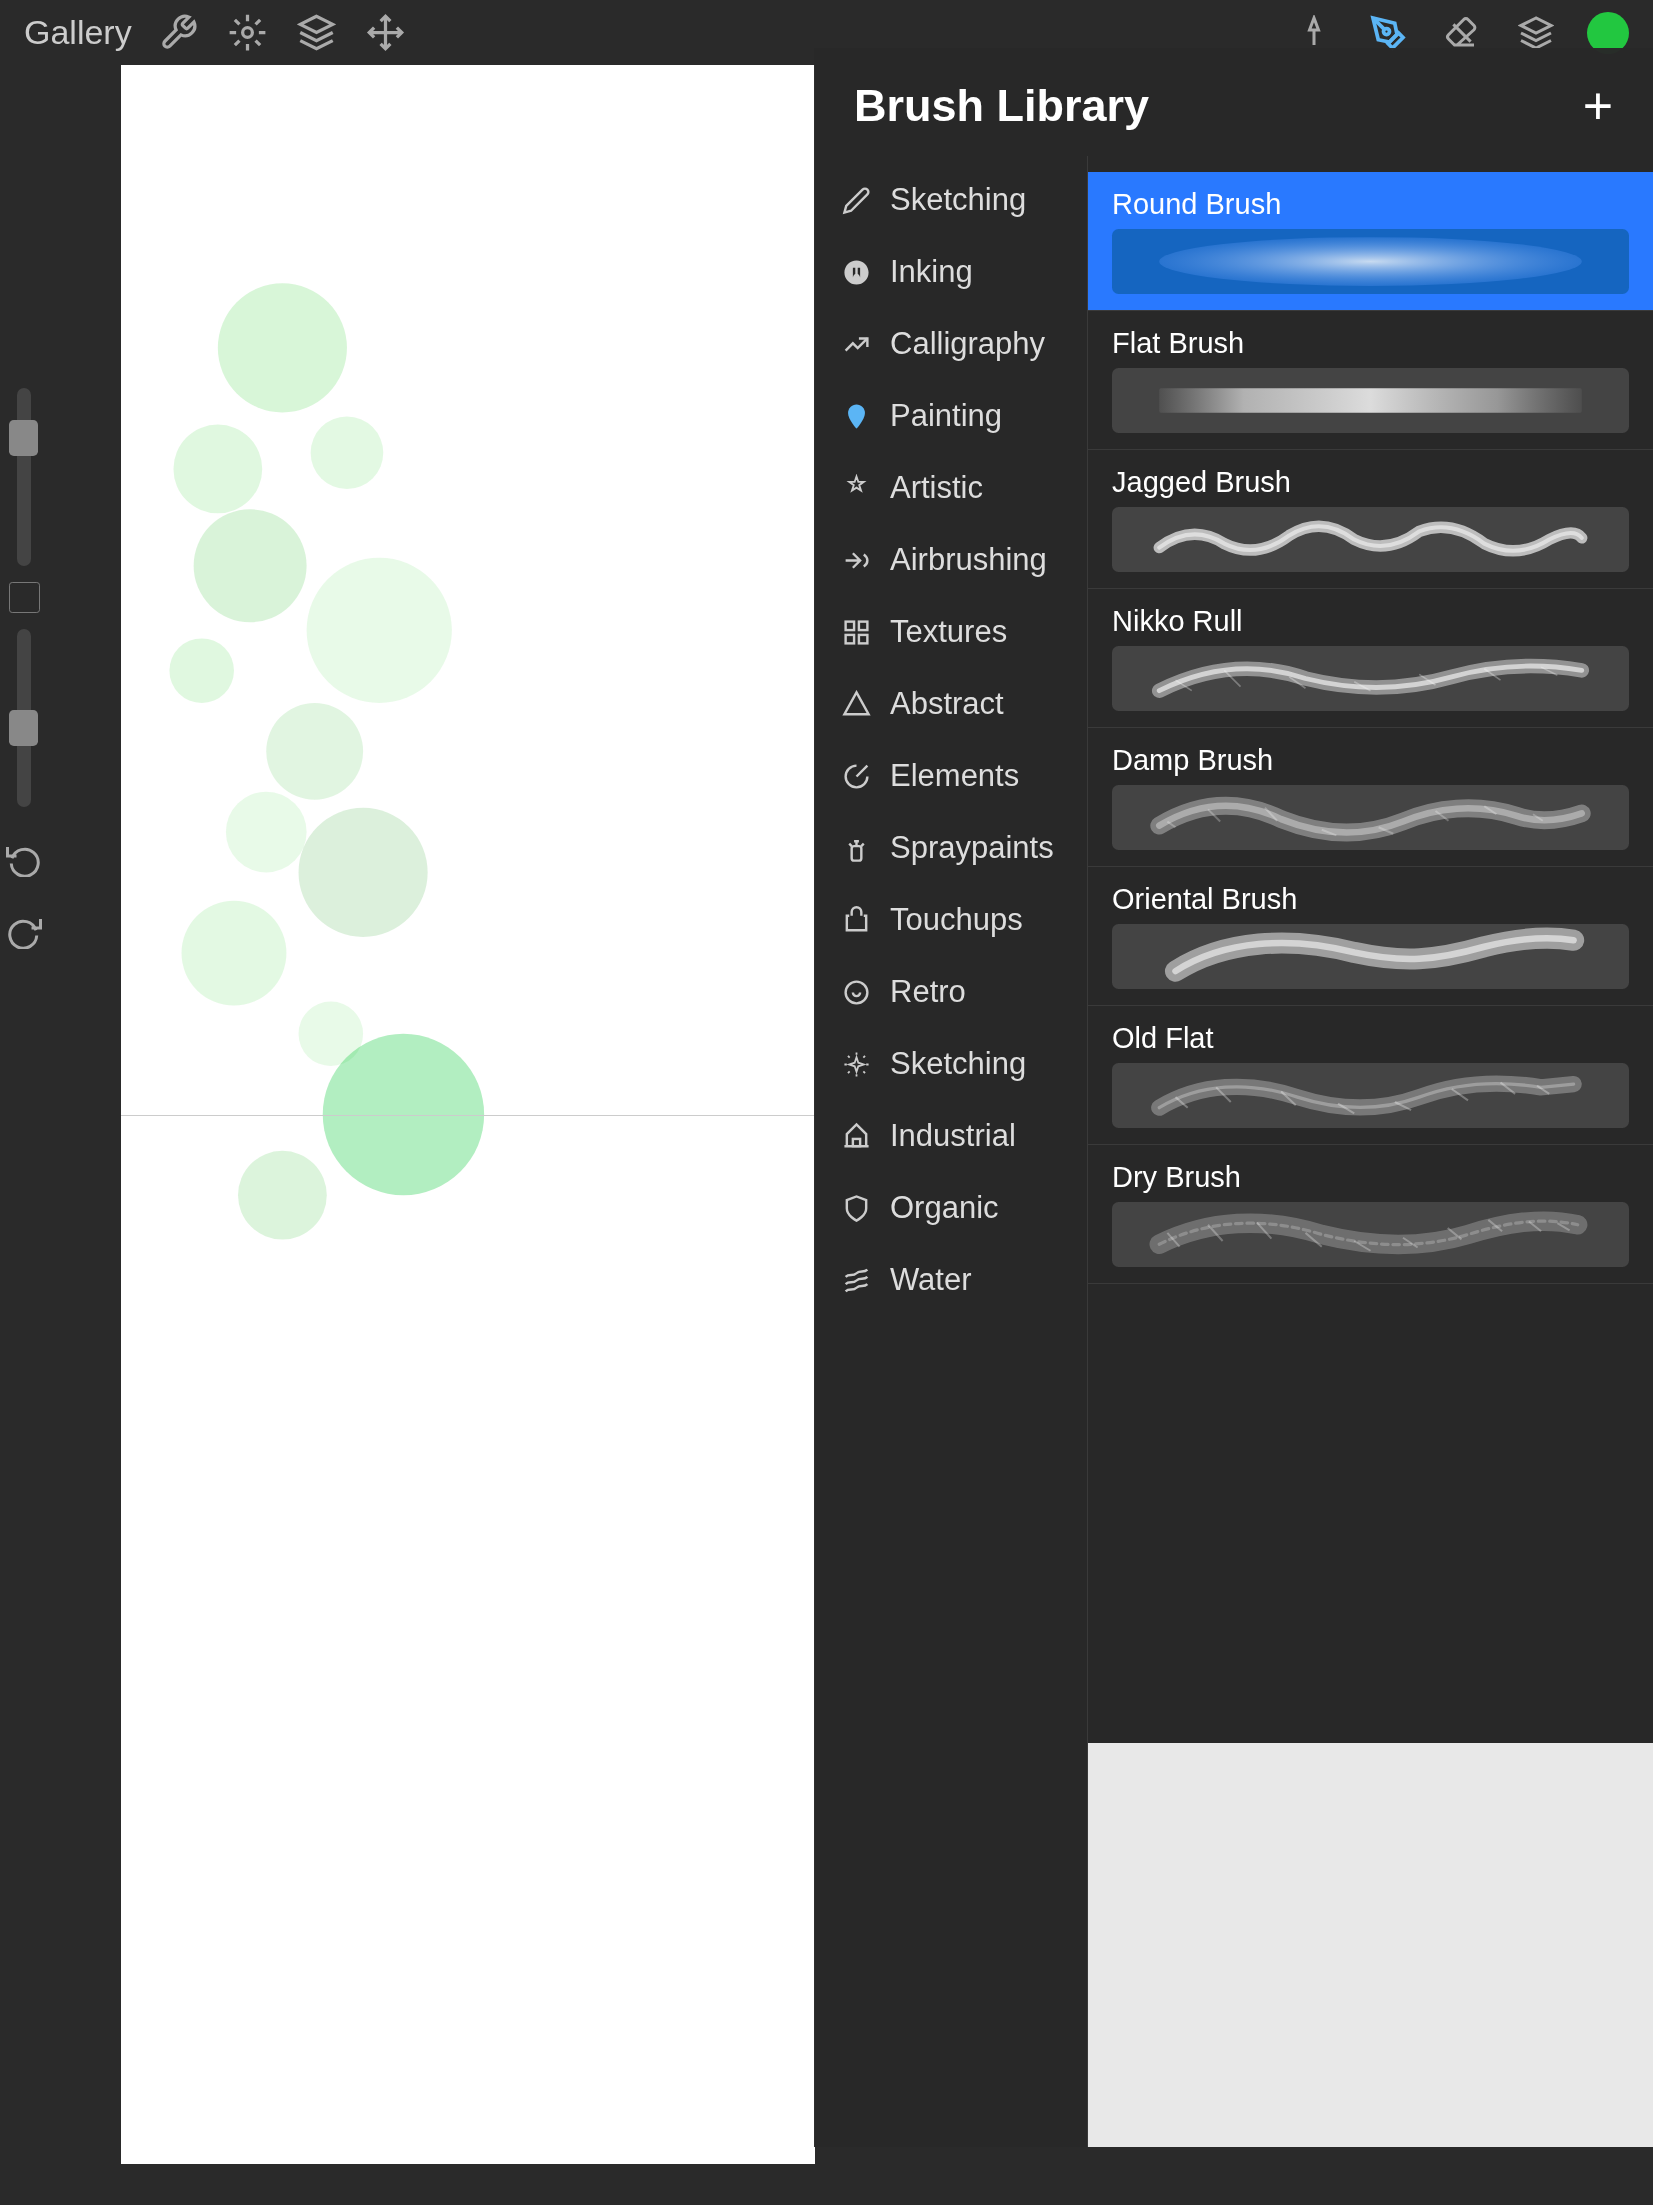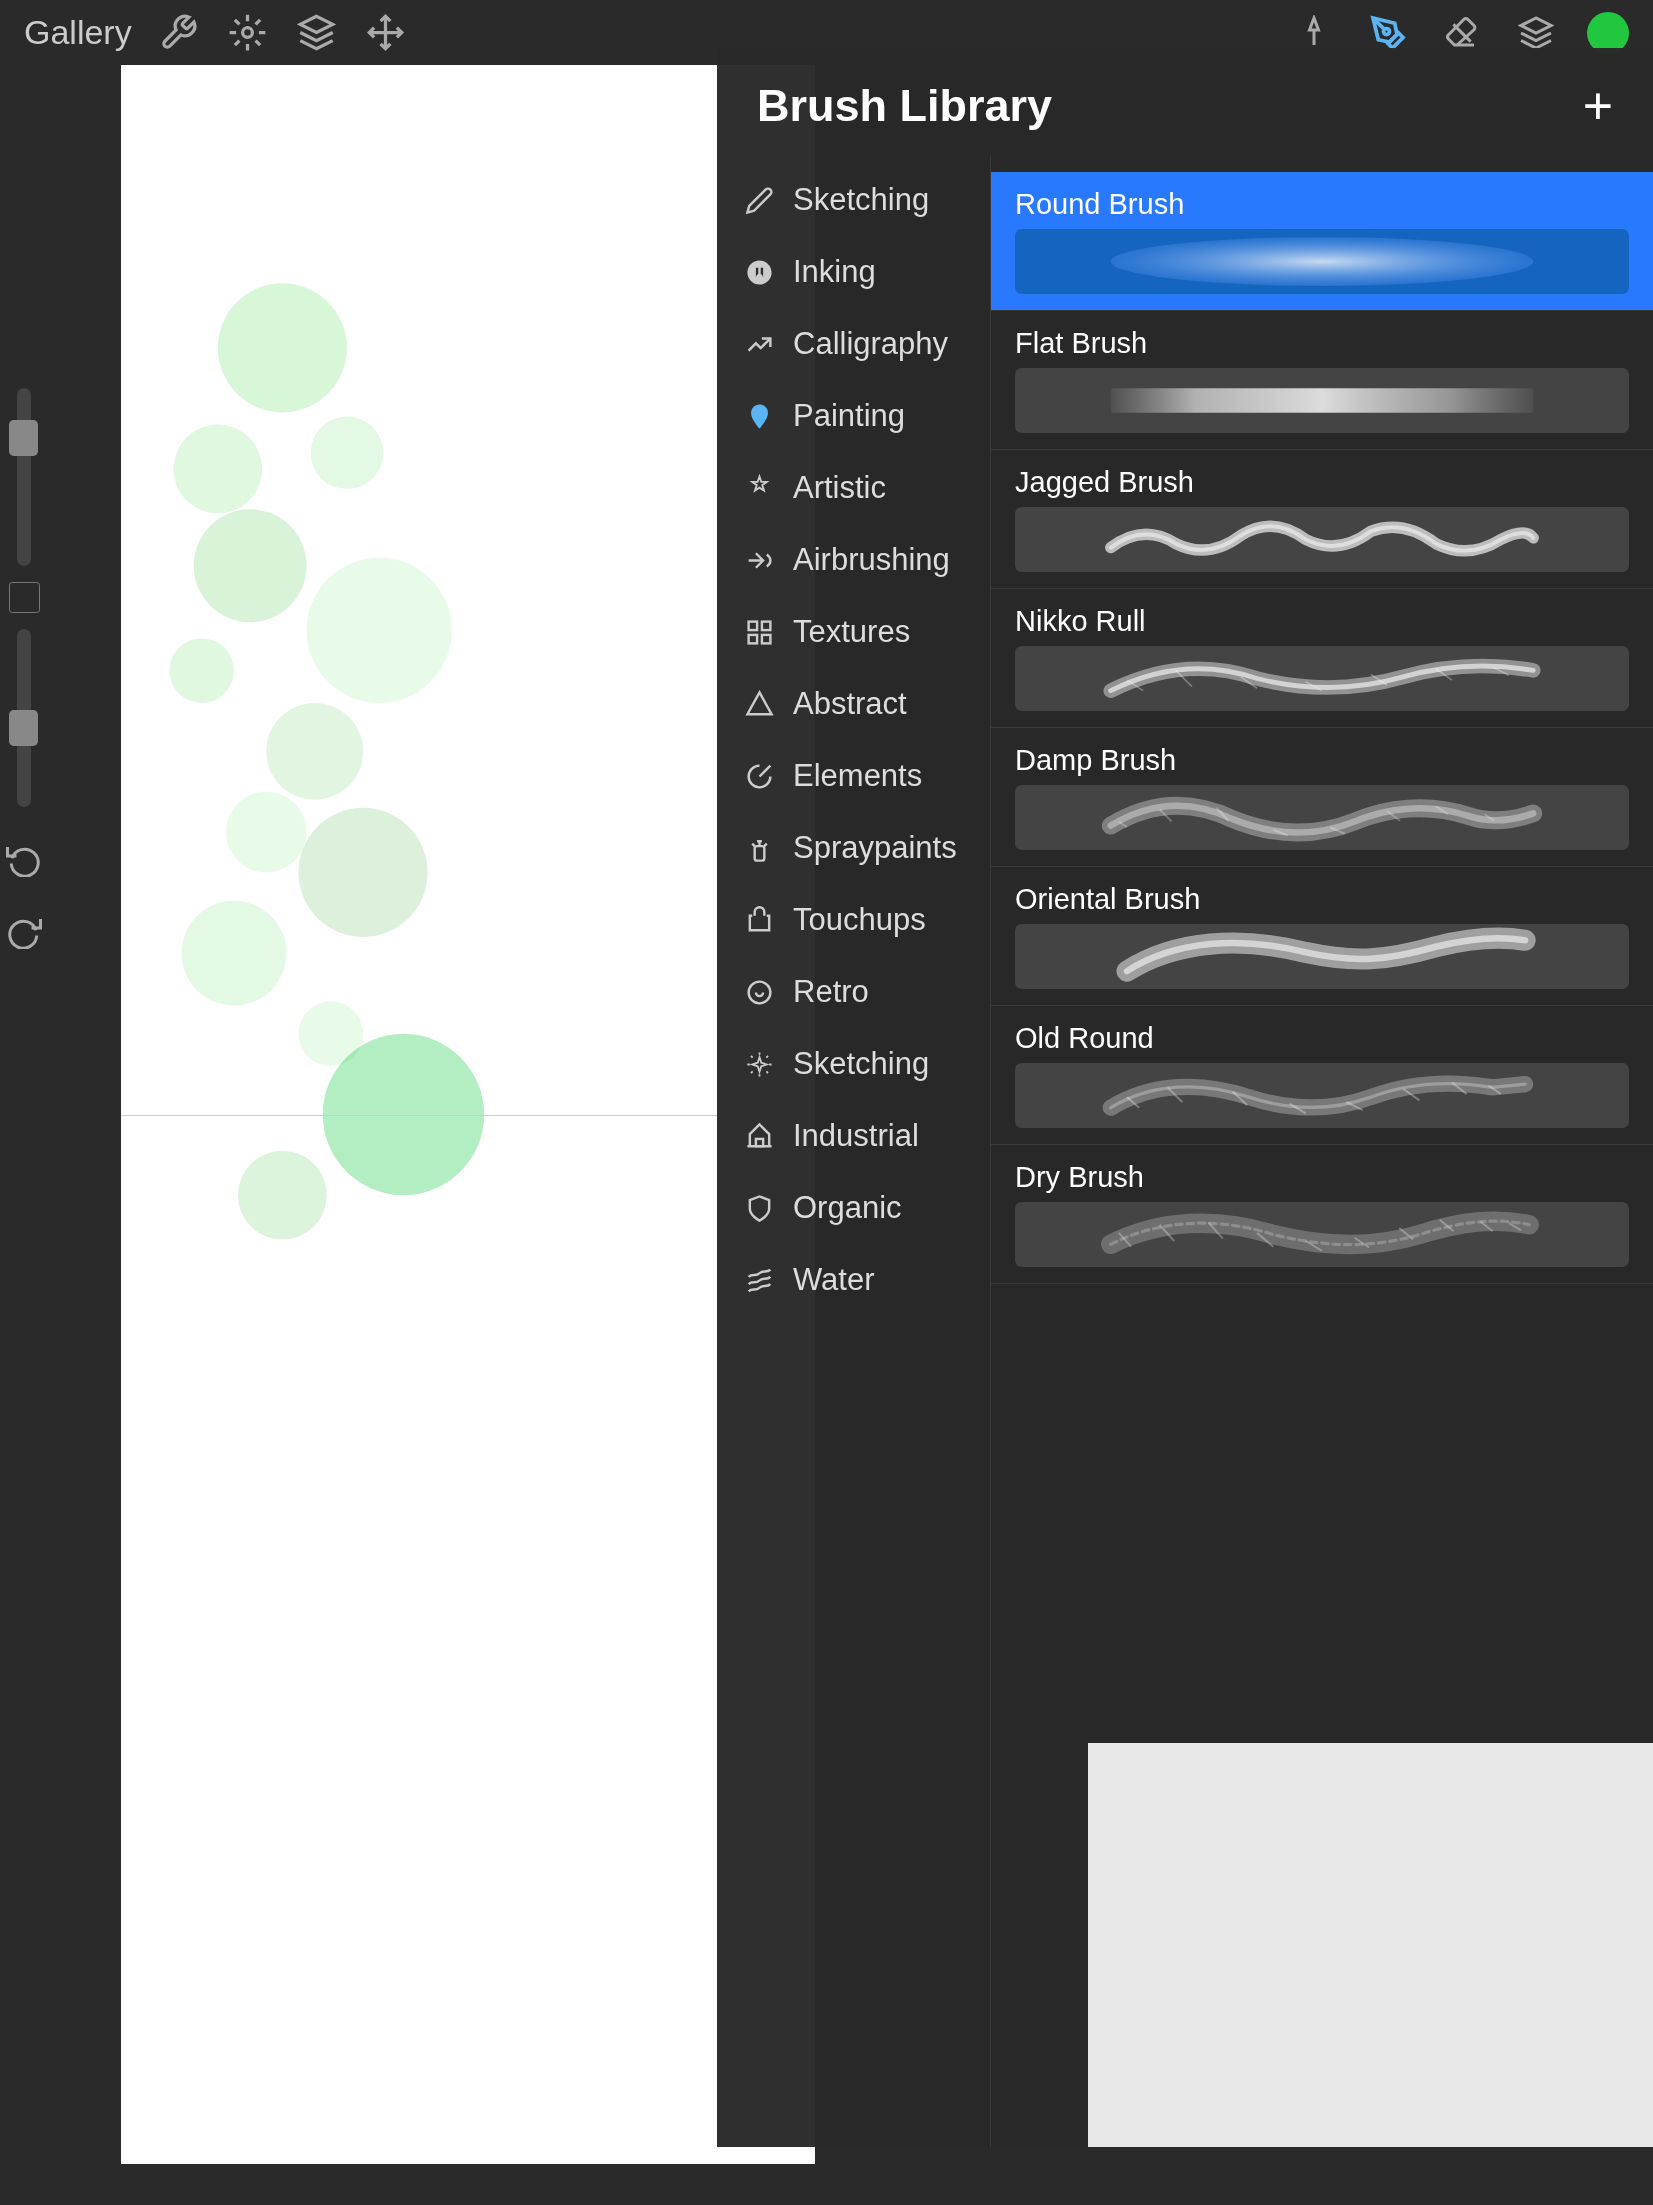--- a/index.html
+++ b/index.html
@@ -139,21 +139,21 @@
       position: absolute;
       top: 0; left: 0; right: 0; bottom: 0;
       background: white;
     }
 
     
     .brush-panel {
       position: absolute;
       top: 48px;
       right: 0;
-      width: 936px;
+      width: 839px;
       height: 2099px;
       background: rgba(40, 40, 40, 0.97);
       z-index: 200;
       display: flex;
       flex-direction: column;
     }
 
     .brush-panel-header {
       display: flex;
       align-items: center;
@@ -627,21 +627,21 @@
         <div class="brush-name">Oriental Brush</div>
         <div class="brush-preview">
           <svg class="brush-stroke-svg" viewBox="0 0 600 80" xmlns="http://www.w3.org/2000/svg">
             <path d="M60 58 C120 20, 200 15, 280 35 C340 48, 380 45, 440 28 C480 18, 520 15, 550 20" stroke="rgba(190,190,190,0.75)" stroke-width="26" fill="none" stroke-linecap="round"></path>
             <path d="M60 58 C120 20, 200 15, 280 35 C340 48, 380 45, 440 28 C480 18, 520 15, 550 20" stroke="rgba(255,255,255,0.55)" stroke-width="8" fill="none" stroke-linecap="round"></path>
           </svg>
         </div>
       </div>
 
       <div class="brush-item">
-        <div class="brush-name">Old Round</div>
+        <div class="brush-name">Old Flat</div>
         <div class="brush-preview">
           <svg class="brush-stroke-svg" viewBox="0 0 600 80" xmlns="http://www.w3.org/2000/svg">
             <path d="M40 55 C90 25 150 22 210 42 C260 58 310 60 360 42 C400 27 450 20 510 30 L550 26" stroke="rgba(155,155,155,0.6)" stroke-width="20" fill="none" stroke-linecap="round"></path>
             <path d="M60 42 L75 55 M110 30 L128 48 M190 35 L208 52 M260 50 L280 62 M330 48 L350 58 M400 32 L420 46 M460 24 L478 38 M505 28 L520 38" stroke="rgba(255,255,255,0.3)" stroke-width="2.5" fill="none"></path>
             <path d="M40 55 C90 25 150 22 210 42 C260 58 310 60 360 42 C400 27 450 20 510 30 L550 26" stroke="rgba(255,255,255,0.28)" stroke-width="4" fill="none" stroke-linecap="round"></path>
           </svg>
         </div>
       </div>
 
       <div class="brush-item">

